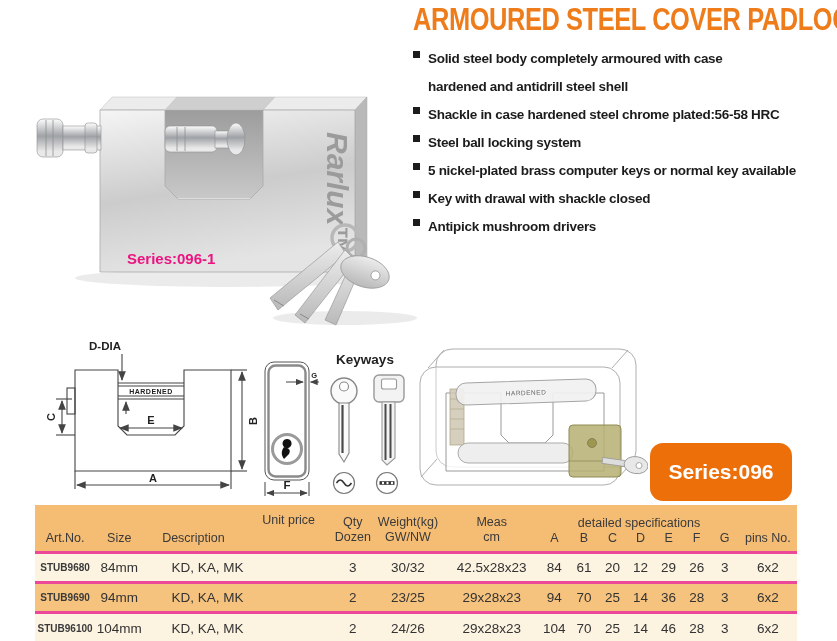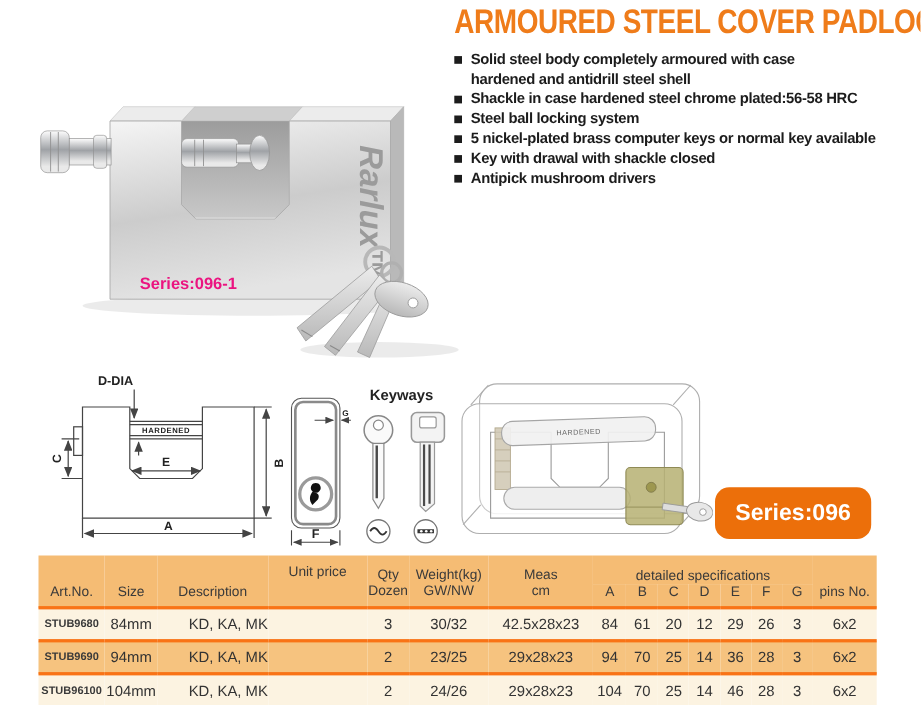--- a/index.html
+++ b/index.html
@@ -16,44 +16,44 @@
   .photo{position:absolute;left:15px;top:40px;width:405px;height:290px;}
   .photo svg{position:absolute;left:0;top:0;}
   .series1{position:absolute;left:85px;top:210px;font-size:15px;font-weight:bold;color:var(--magenta);margin-left:27px;}
 
   
   .head{position:absolute;left:413px;top:2px;width:424px;}
   .head h1{font-size:31px;font-weight:bold;color:var(--accent-orange);white-space:nowrap;}
   .head h1 span{display:inline-block;transform:scaleX(.82);transform-origin:left center;letter-spacing:-.5px;}
   .features{list-style:none;margin-top:7px;}
   .features li{display:flex;align-items:flex-start;font-size:13.5px;font-weight:bold;
-    line-height:18px;color:#1c1c1c;letter-spacing:-.3px;}
+    line-height:28px;color:#1c1c1c;letter-spacing:-.3px;}
   .features .sq{flex:0 0 auto;width:7px;height:7px;background:#1c1c1c;margin:6px 8px 0 0;}
   .features li span.txt{white-space:pre-line;}
 
   
   .diagrams svg{position:absolute;}
   .svg-dim{left:42px;top:336px;}
   .svg-face{left:258px;top:352px;}
   .svg-keys{left:318px;top:350px;}
   .svg-3d{left:406px;top:343px;}
-  .badge{position:absolute;left:650px;top:443px;width:142px;height:47px;background:var(--badge-orange);
+  .badge{position:absolute;left:650px;top:443px;width:142px;height:58px;background:var(--badge-orange);
     border-radius:13px;display:flex;align-items:center;justify-content:center;
     color:#fff;font-weight:bold;font-size:21px;}
 
   
   .spec-table{position:absolute;left:35px;top:505px;width:762px;border-collapse:collapse;table-layout:fixed;}
   .spec-table th{background:var(--table-header-orange);font-weight:normal;font-size:12.5px;
     color:var(--table-text);text-align:center;padding:0;}
   .spec-table thead .r1{height:26px;}
   .spec-table thead .r2{height:17px;}
   .spec-table th.vb{vertical-align:bottom;padding-bottom:6px;}
   .spec-table th.vt{vertical-align:top;padding-top:8px;}
   .spec-table th .l2{line-height:15px;}
-  .spec-table td{border-top:3px solid #f97316;height:30px;text-align:center;font-size:13.5px;color:#333;}
+  .spec-table td{border-top:3px solid #ec4899;height:30px;text-align:center;font-size:13.5px;color:#333;}
   .spec-table tr.cream td{background:var(--row-cream);}
   .spec-table tr.orange td{background:var(--row-orange);}
   .spec-table td.art{font-weight:bold;font-size:10px;color:#3a3a3a;}
   .spec-table td.desc{text-align:right;padding-left:10px;}
   svg text{font-family:"Liberation Sans",sans-serif;}
 </style>
 </head>
 <body>
 
 <div class="page">

